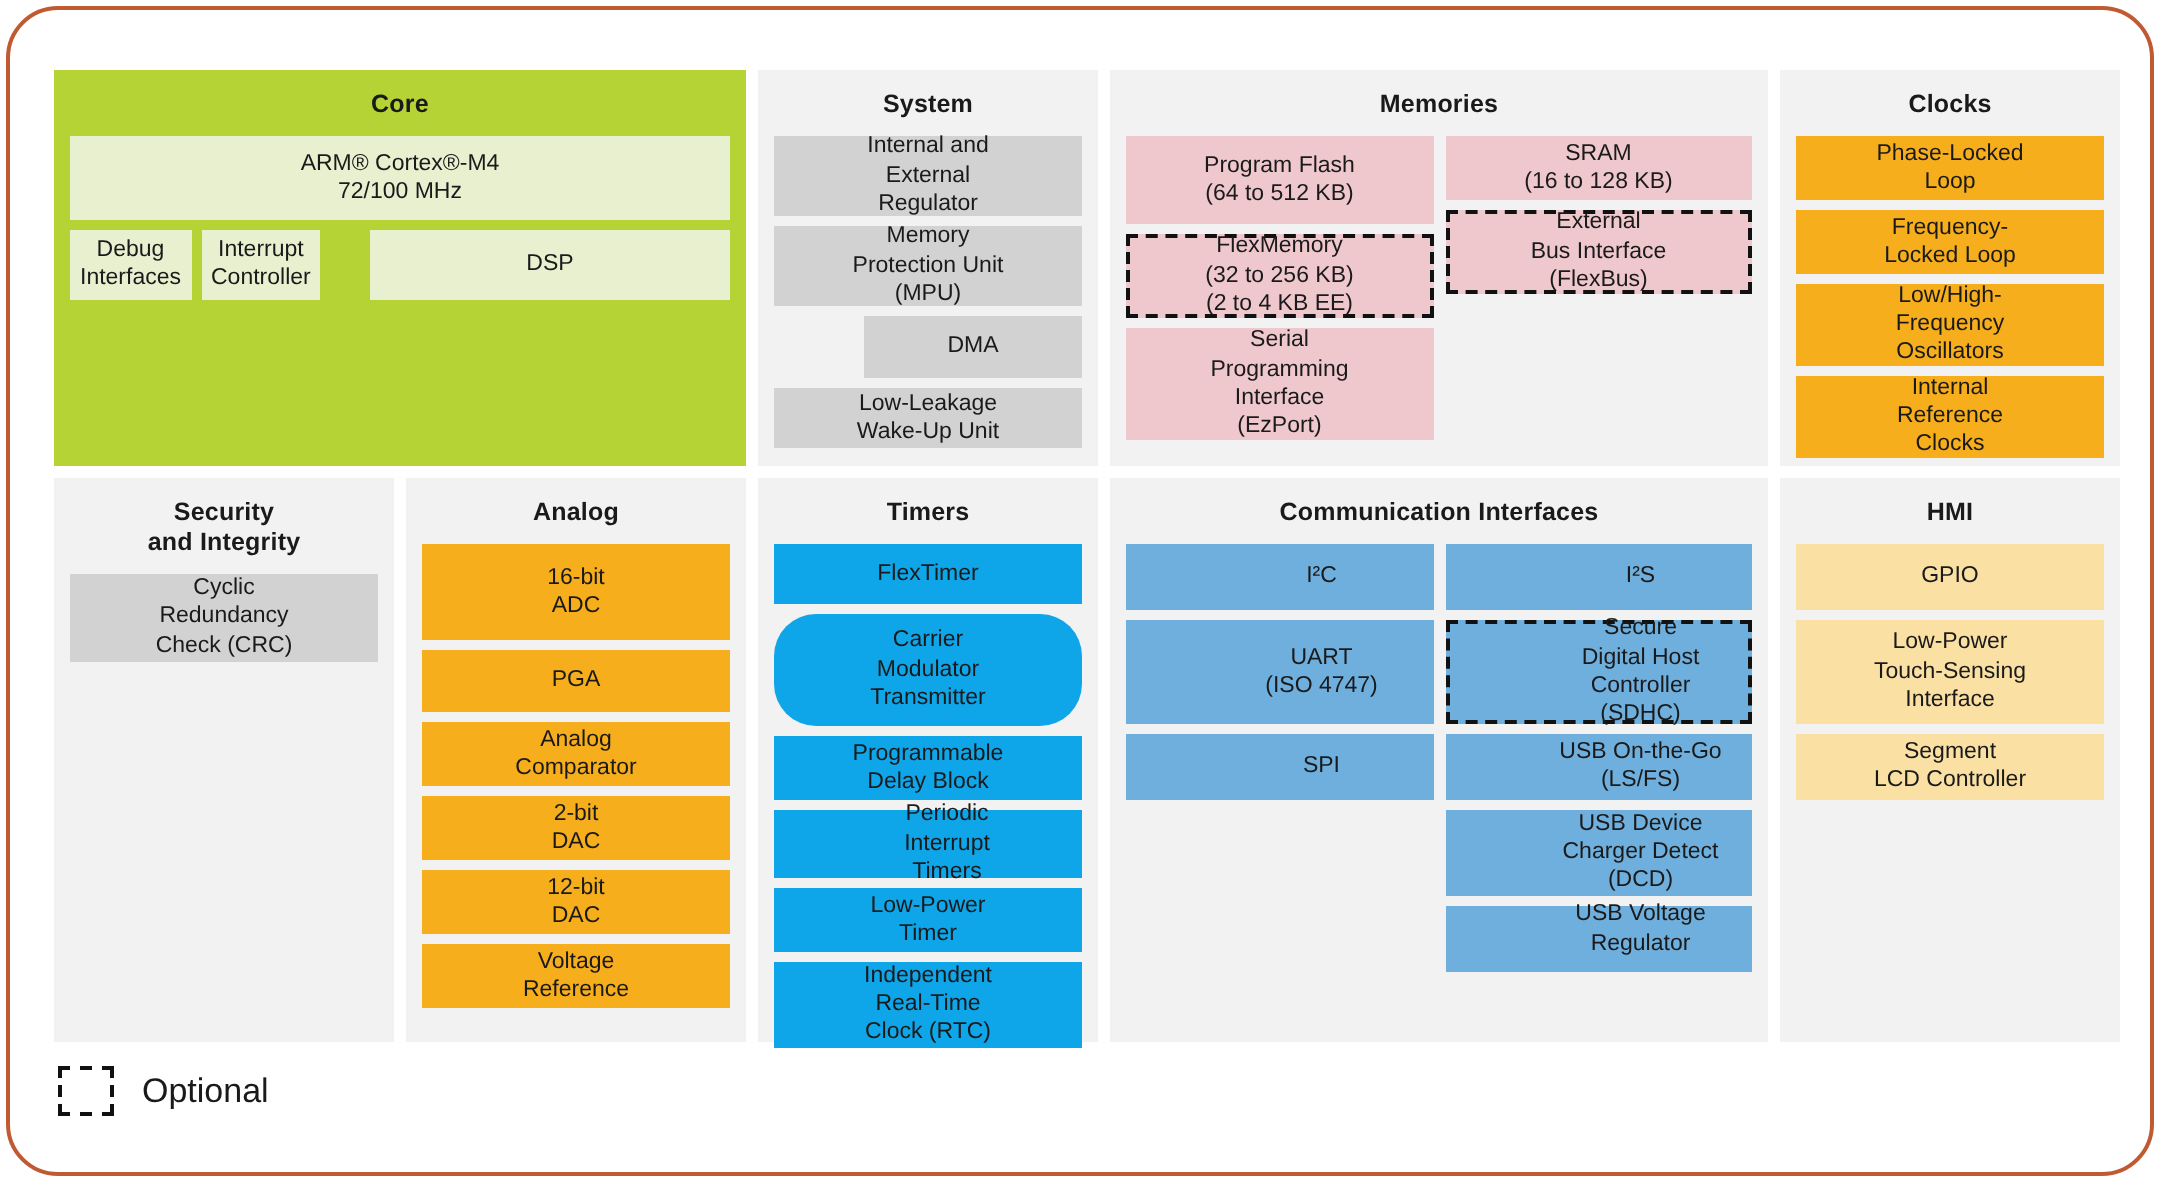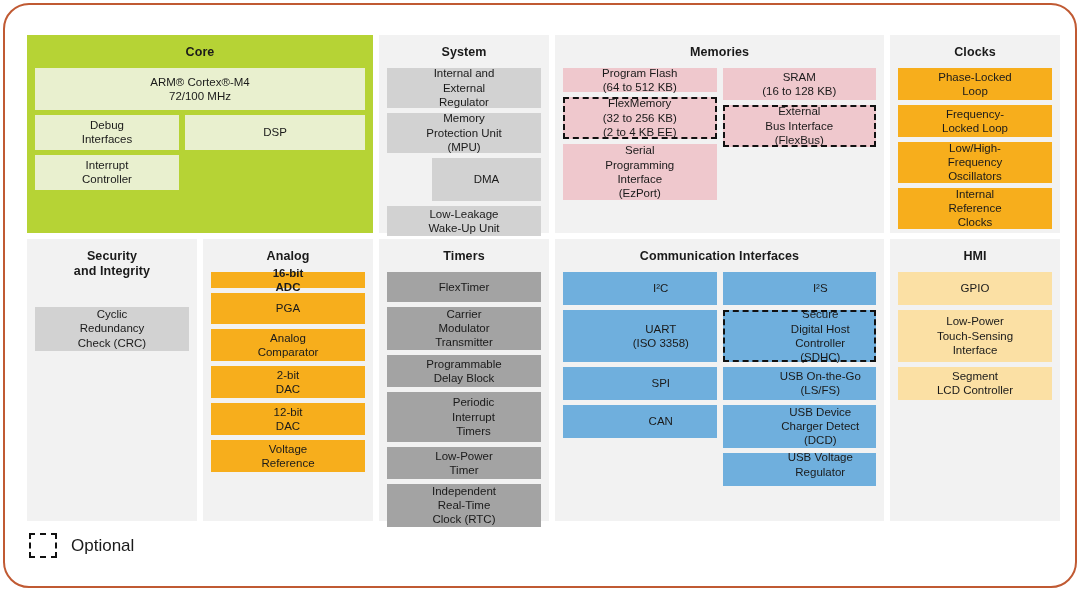--- a/index.html
+++ b/index.html
@@ -95,30 +95,30 @@
     justify-content: center;
     flex-direction: column;
   }
   .blk span { display: block; }
 
   
   .c-core   { background: #e9f0cf; }
   .c-gray   { background: #d2d2d2; }
   .c-pink   { background: #efc8cd; }
   .c-orange { background: #f7ae1c; }
-  .c-peach  { background: #a3a3a3; }
+  .c-peach  { background: #0ea5e9; }
   .c-blue   { background: #6fafdd; padding-left: 46px; }
   .c-cream  { background: #fbe0a4; }
 
   .optional { border: 2px dashed #111111; }
 
   
   .core-top { margin-bottom: 5px; }
   .core-split { display: flex; gap: 6px; align-items: flex-start; }
-  .core-left { width: 144px; display: flex; flex-direction: column; gap: 5px; }
+  .core-left { width: 144px; display: flex; flex-direction: row; gap: 5px; }
   .core-right { flex: 1 1 auto; }
 
   
   #legend {
     position: absolute;
     left: 24px; top: 528px;
     display: flex;
     align-items: center;
     gap: 14px;
   }
@@ -172,35 +172,35 @@
           <div class="blk c-gray" style="height:40px;">
             <span>Internal and</span>
             <span>External</span>
             <span>Regulator</span>
           </div>
           <div class="blk c-gray" style="height:40px;">
             <span>Memory</span>
             <span>Protection Unit</span>
             <span>(MPU)</span>
           </div>
-          <div class="blk c-gray" style="height:43px;margin-left:45px;">
+          <div class="blk c-gray" style="height:31px;margin-left:45px;">
             <span>DMA</span>
           </div>
           <div class="blk c-gray" style="height:30px;">
             <span>Low-Leakage</span>
             <span>Wake-Up Unit</span>
           </div>
         </div>
       </div>
 
       <div class="panel col-mem" style="height:198px;">
         <div class="panel-title">Memories</div>
         <div class="blocks two">
           <div class="subcol">
-            <div class="blk c-pink" style="height:24px;">
+            <div class="blk c-pink" style="height:44px;">
               <span>Program Flash</span>
               <span>(64 to 512 KB)</span>
             </div>
             <div class="blk c-pink optional" style="height:42px;">
               <span>FlexMemory</span>
               <span>(32 to 256 KB)</span>
               <span>(2 to 4 KB EE)</span>
             </div>
             <div class="blk c-pink" style="height:56px;">
               <span>Serial</span>
@@ -243,38 +243,38 @@
             <span>Internal</span>
             <span>Reference</span>
             <span>Clocks</span>
           </div>
         </div>
       </div>
     </div>
 
     <div class="row">
 
-      <div class="panel col-sec" style="height:282px;gap:20px;">
+      <div class="panel col-sec" style="height:282px;">
         <div class="panel-title">
           <span>Security</span><br>
           <span>and Integrity</span>
         </div>
         <div class="blocks">
           <div class="blk c-gray" style="height:44px;">
             <span>Cyclic</span>
             <span>Redundancy</span>
             <span>Check (CRC)</span>
           </div>
         </div>
       </div>
 
       <div class="panel col-analog" style="height:282px;">
         <div class="panel-title">Analog</div>
         <div class="blocks">
-          <div class="blk c-orange" style="height:16px;font-weight:bold;">
+          <div class="blk c-orange" style="height:48px;">
             <span>16-bit</span>
             <span>ADC</span>
           </div>
           <div class="blk c-orange" style="height:31px;">
             <span>PGA</span>
           </div>
           <div class="blk c-orange" style="height:32px;">
             <span>Analog</span>
             <span>Comparator</span>
           </div>
@@ -292,30 +292,30 @@
           </div>
         </div>
       </div>
 
       <div class="panel col-timers" style="height:282px;">
         <div class="panel-title">Timers</div>
         <div class="blocks">
           <div class="blk c-peach" style="height:30px;">
             <span>FlexTimer</span>
           </div>
-          <div class="blk c-peach" style="height:43px;">
+          <div class="blk c-peach" style="height:56px;border-radius:21px;">
             <span>Carrier</span>
             <span>Modulator</span>
             <span>Transmitter</span>
           </div>
           <div class="blk c-peach" style="height:32px;">
             <span>Programmable</span>
             <span>Delay Block</span>
           </div>
-          <div class="blk c-peach" style="height:50px;padding-left:23px;">
+          <div class="blk c-peach" style="height:34px;padding-left:23px;">
             <span>Periodic</span>
             <span>Interrupt</span>
             <span>Timers</span>
           </div>
           <div class="blk c-peach" style="height:32px;">
             <span>Low-Power</span>
             <span>Timer</span>
           </div>
           <div class="blk c-peach" style="height:43px;">
             <span>Independent</span>
@@ -327,27 +327,24 @@
 
       <div class="panel col-comm" style="height:282px;">
         <div class="panel-title">Communication Interfaces</div>
         <div class="blocks two">
           <div class="subcol">
             <div class="blk c-blue" style="height:33px;">
               <span>I²C</span>
             </div>
             <div class="blk c-blue" style="height:52px;">
               <span>UART</span>
-              <span>(ISO 3358)</span>
+              <span>(ISO 4747)</span>
             </div>
             <div class="blk c-blue" style="height:33px;">
               <span>SPI</span>
-            </div>
-            <div class="blk c-blue" style="height:33px;">
-              <span>CAN</span>
             </div>
           </div>
           <div class="subcol">
             <div class="blk c-blue" style="height:33px;">
               <span>I²S</span>
             </div>
             <div class="blk c-blue optional" style="height:52px;">
               <span>Secure</span>
               <span>Digital Host</span>
               <span>Controller</span>

